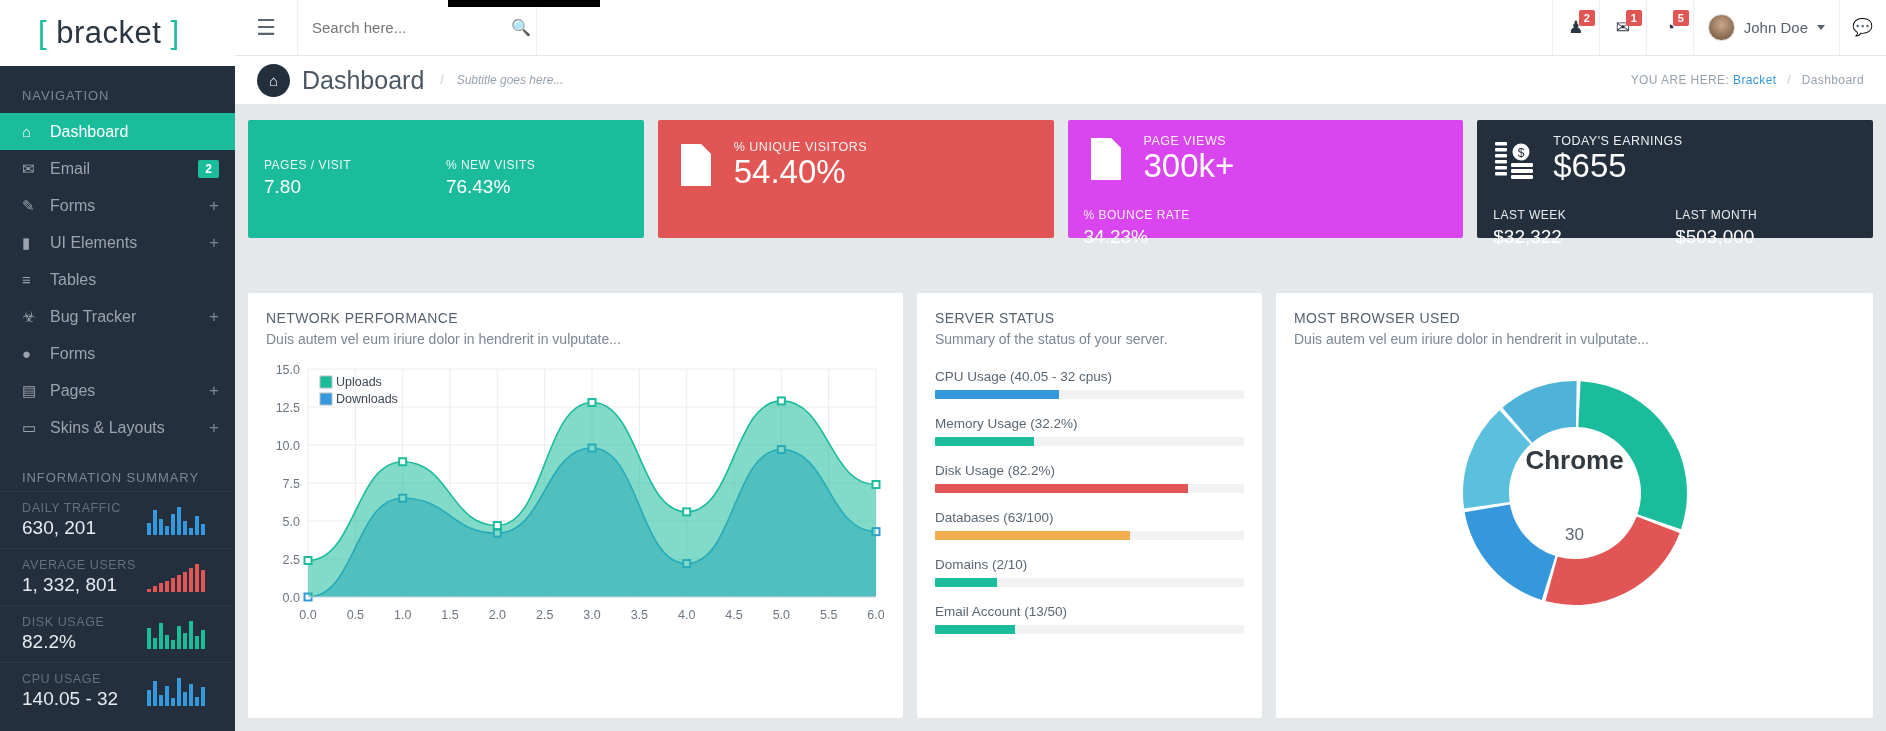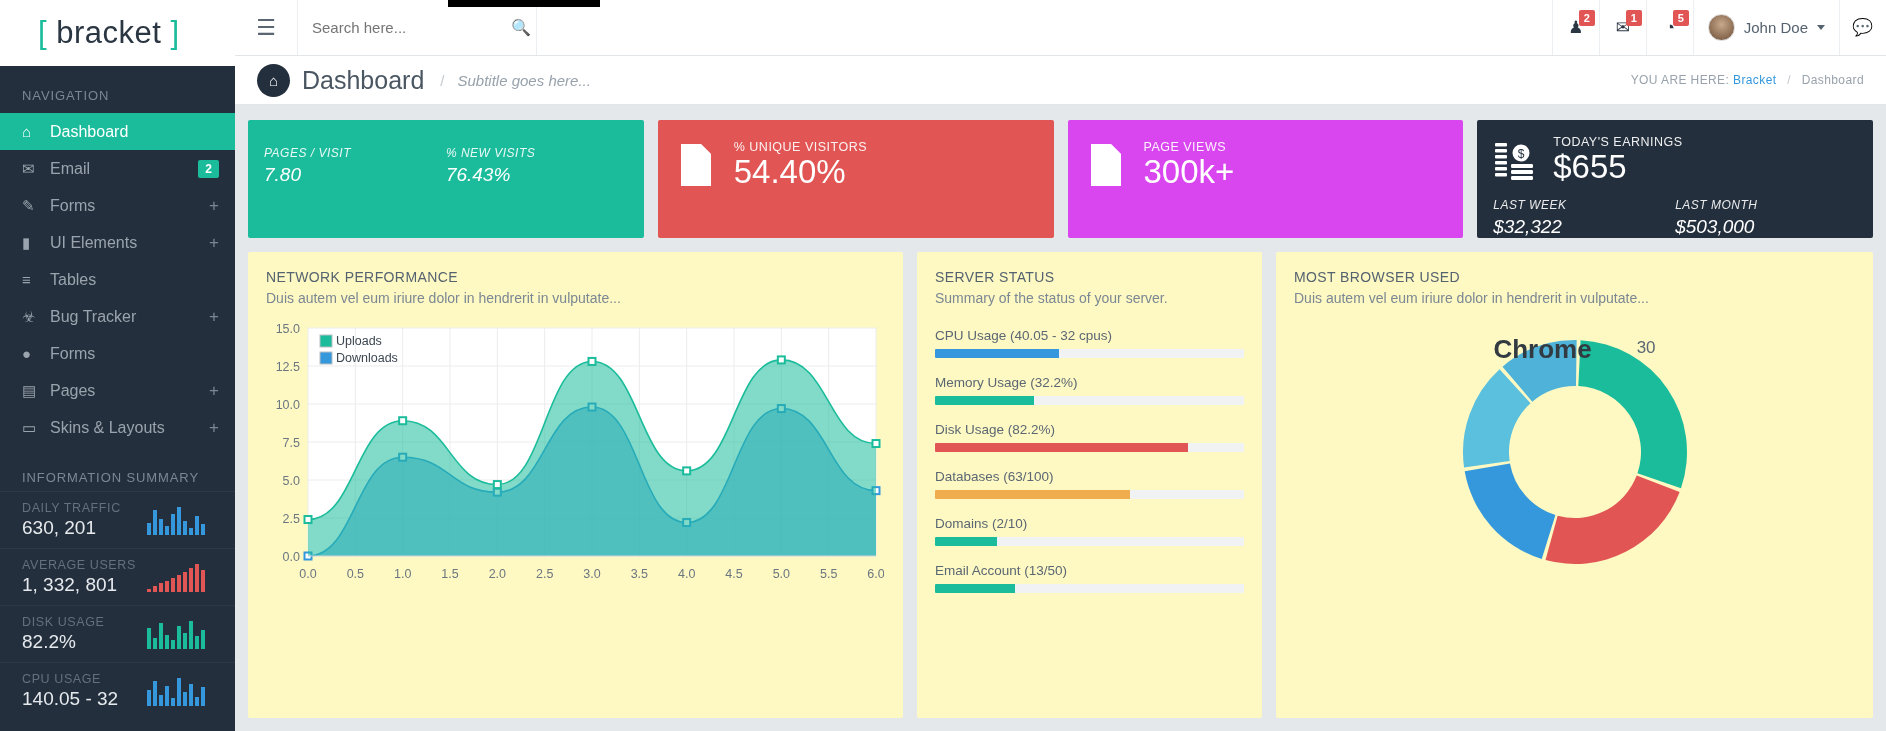--- a/index.html
+++ b/index.html
@@ -94,57 +94,57 @@
   .pagehead {
     position:absolute; left:235px; top:56px; right:0; height:49px;
     background:#fff; border-bottom:1px solid #e2e6e9;
     display:flex; align-items:center; padding:0 22px; z-index:10;
   }
   .home-circle {
     width:33px; height:33px; border-radius:50%; background:#232f3c; color:#fff;
     display:flex; align-items:center; justify-content:center; font-size:15px; margin-right:12px;
   }
   .page-title { font-size:25px; color:#4a5762; font-weight:normal; }
-  .page-sub { font-size:15px; color:#98a2ac; margin-left:16px; font-style:italic; }
+  .page-sub { font-size:12px; color:#98a2ac; margin-left:16px; font-style:italic; }
   .page-sub .sl { margin-right:13px; color:#c3cad0; font-style:normal;}
   .crumbs { margin-left:auto; font-size:12px; color:#98a2ac; letter-spacing:.4px; }
   .crumbs a { color:#3598dc; text-decoration:none; }
   .crumbs .sep { margin:0 7px; color:#c3cad0; }
 
   
   .content { position:absolute; left:235px; top:105px; right:0; bottom:0; padding:15px 13px; }
   .cards { display:flex; gap:14px; }
   .card {
     flex:1; border-radius:2px; color:#fff; padding:14px 16px 0 16px; height:118px;
     display:flex; flex-direction:column;
   }
   .card-top { display:flex; align-items:center; gap:14px; height:62px; }
   .card-ico { width:46px; flex:none; display:flex; align-items:center; justify-content:center; }
   .card-label { font-size:12.5px; letter-spacing:.5px; opacity:.92; }
   .card-value { font-size:33px; font-weight:normal; line-height:1.05; margin-top:1px; }
-  .card-foot { display:flex; margin-top:12px;font-style:italic; }
+  .card-foot { display:flex; margin-top:24px; }
   .card-foot > div { flex:1; }
   .foot-lbl { font-size:12px; letter-spacing:.5px; opacity:.9; }
   .foot-val { font-size:19px; margin-top:4px; }
 
   .panels { display:flex; gap:14px; margin-top:14px; height:466px; }
-  .panel { background:#fef9c3; border-radius:2px; padding:17px 18px; }
+  .panel { background:#ffffff; border-radius:2px; padding:17px 18px;margin-top:41px; }
   .panel-title { font-size:14px; color:#55626f; letter-spacing:.4px; }
   .panel-sub { font-size:14px; color:#7b8793; margin-top:4px; line-height:1.35; }
   .p-chart { flex:0 0 655px; }
   .p-status { flex:0 0 345px; }
   .p-browser { flex:1; }
 
   .prog-label { font-size:13.5px; color:#5b6773; margin-bottom:6px; }
   .prog-track { height:9px; background:#f1f2f3; border-radius:1px; overflow:hidden; margin-bottom:17px; }
   .prog-fill { height:100%; }
 
   .donut-wrap { position:relative; margin-top:26px; display:flex; justify-content:center; }
   .donut-center { position:absolute; top:0; left:0; width:100%; height:100%;
-    display:flex; flex-direction:row; justify-content:center; pointer-events:none;gap:45px; }
+    display:flex; flex-direction:column; align-items:center; justify-content:center; pointer-events:none;gap:45px; }
   .donut-name { font-size:26px; color:#333b42; font-weight:bold; }
   .donut-num { font-size:17px; color:#5b6773; margin-top:4px; }
 </style>
 </head>
 <body>
 
 <div class="topstrip"></div>
 
 <div class="sidebar">
   <div class="brand">
@@ -345,20 +345,27 @@
             <svg width="40" height="46" viewBox="0 0 40 46">
               <path d="M4 2h20l10 10v32H4z" fill="#fff"></path>
               <path d="M24 2v10h10z" fill="#fff" opacity=".55"></path>
               <path d="M4 44l8-8H4z" fill="none"></path>
             </svg>
           </div>
           <div>
             <div class="card-label">PAGE VIEWS</div>
             <div class="card-value">300k+</div>
           </div>
+        </div>
+        <div class="card-foot">
+          <div>
+            <div class="foot-lbl">% BOUNCE RATE</div>
+            <div class="foot-val">34.23%</div>
+          </div>
+          <div></div>
         </div>
       </div>
       <div class="card" style="background: rgb(35, 47, 60);">
         <div class="card-top">
           <div class="card-ico">
             <svg width="46" height="42" viewBox="0 0 46 42">
               <g fill="#fff">
                 <rect x="2" y="4" width="12" height="3.4" rx="1"></rect>
                 <rect x="2" y="10" width="12" height="3.4" rx="1"></rect>
                 <rect x="2" y="16" width="12" height="3.4" rx="1"></rect>

